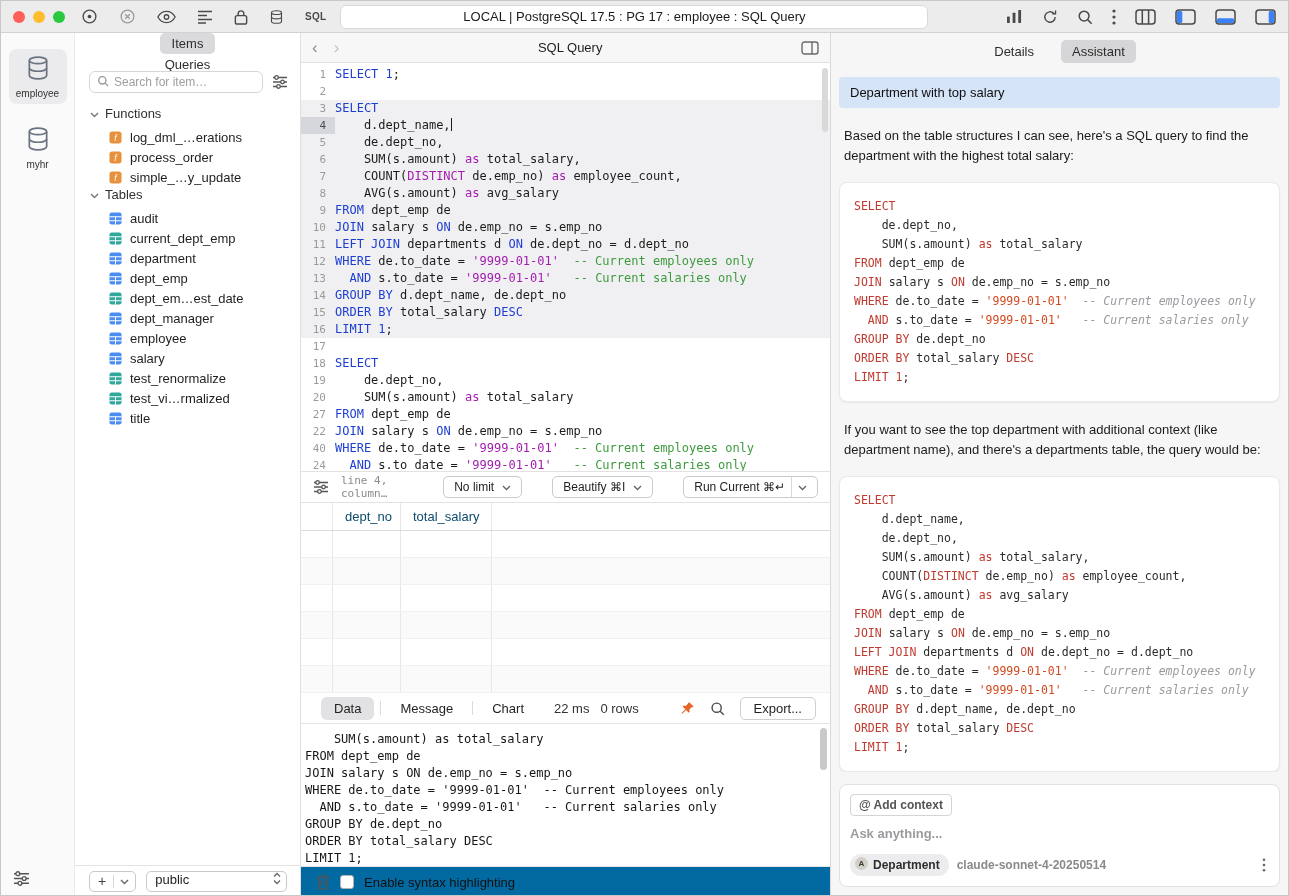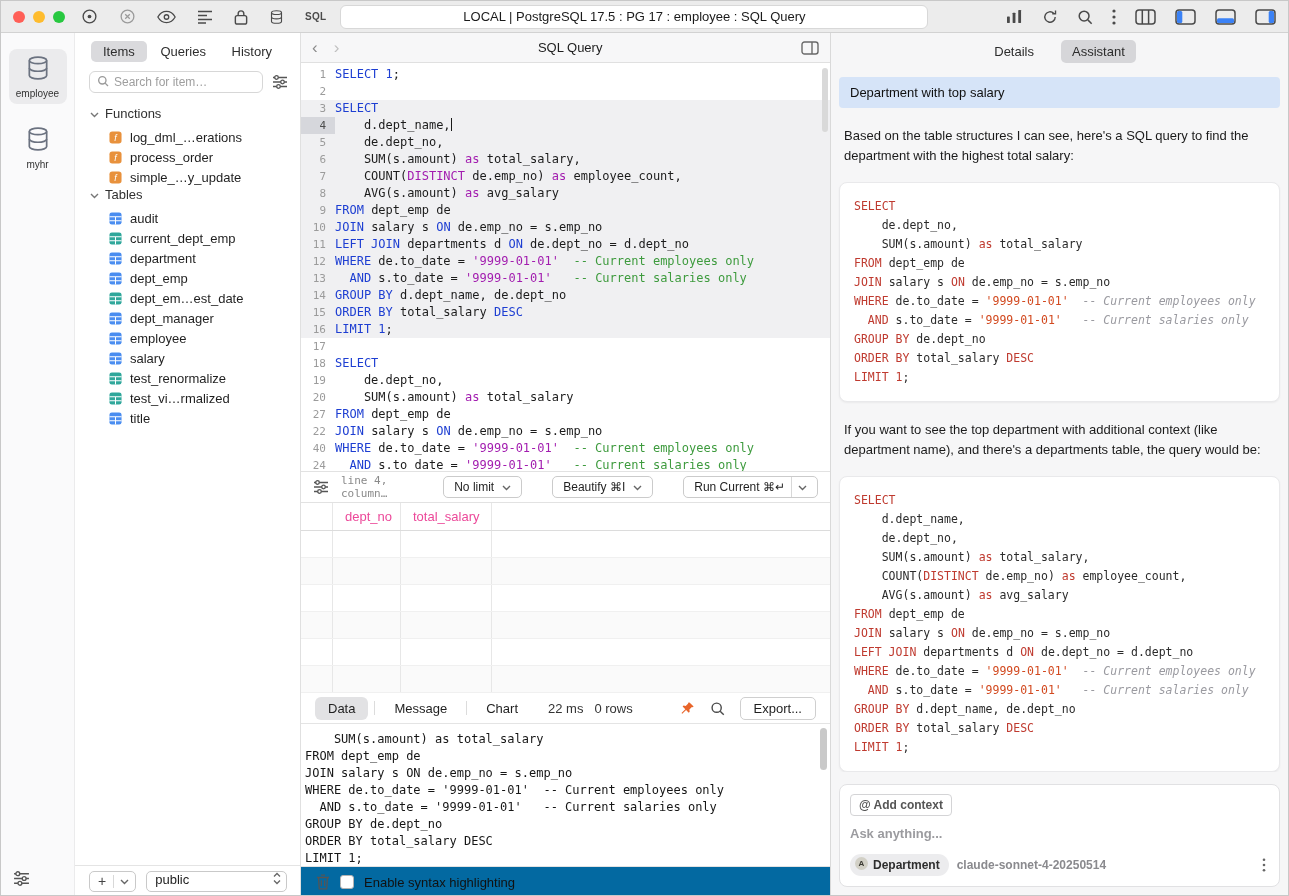--- a/index.html
+++ b/index.html
@@ -22,21 +22,21 @@
 
   
   .rail { width:74px; background:#fafafb; border-right:1px solid #ebebec; display:flex; flex-direction:column; align-items:center; padding-top:16px; }
   .conn { width:58px; padding:6px 0 5px; border-radius:8px; display:flex; flex-direction:column; align-items:center; gap:3px; margin-bottom:16px; }
   .conn.active { background:#ebebed; }
   .conn-label { font-size:10px; color:#333; }
   .rail-bottom { margin-top:auto; margin-bottom:11px; align-self:flex-start; padding-left:12px; }
 
   
   .sidebar { width:226px; background:#fff; border-right:1px solid #e0e0e0; display:flex; flex-direction:column; }
-  .sb-tabs { height:36px; display:flex; align-items:center; justify-content:space-between; padding:0 16px; }
+  .sb-tabs { height:36px; display:flex; align-items:center; justify-content:space-between; padding:0 16px;flex-direction:column; }
   .sb-tab { font-size:13px; color:#2e2e2e; padding:3px 12px; border-radius:5px; cursor:default; }
   .sb-tab.active { background:#dadadd; }
   .sb-search-row { display:flex; align-items:center; gap:9px; padding:2px 12px 8px 14px; }
   .sb-search { flex:1; height:22px; border:1px solid #d7d7d7; border-radius:6px; background:#fff; display:flex; align-items:center; gap:5px; padding:0 7px; }
   .sb-search input { border:none; outline:none; background:transparent; font-size:12px; color:#333; width:100%; font-family:"Liberation Sans",sans-serif; }
   .sb-search input::placeholder { color:#9e9e9e; }
   .sb-tree { flex:1; overflow:hidden; padding-top:5px; }
   .tree-sec { display:flex; align-items:flex-start; gap:6px; height:21px; padding-left:15px; font-size:13px; color:#303030; }
   .tree-item { display:flex; align-items:center; gap:7px; height:20px; padding-left:34px; font-size:13px; color:#1f1f1f; white-space:nowrap; }
   .ti-icon { width:14px; display:flex; align-items:center; }
@@ -65,21 +65,21 @@
   .caret { display:inline-block; width:1.5px; height:13px; background:#1a1a1a; vertical-align:-2px; }
   .ed-scroll { position:absolute; right:2px; top:5px; width:6px; height:64px; background:#d9d9d9; border-radius:3px; }
 
   .ed-status { height:32px; border-top:1px solid #e2e2e2; border-bottom:1px solid #e2e2e2; display:flex; align-items:center; padding:0 12px; gap:12px; background:#fff; }
   .status-pos { font-family:"DejaVu Sans Mono",monospace; font-size:11px; color:#8a8a8a; }
   .ed-status .grow { flex:1; }
   .ctl-btn { height:22px; border:1px solid #cbcbcb; border-radius:5px; background:#fff; display:flex; align-items:center; gap:8px; padding:0 10px; font-size:12px; color:#1f1f1f; white-space:nowrap; }
   .ctl-btn + .ctl-btn { margin-left:18px; }
   .ctl-btn .btn-sep { width:1px; height:20px; background:#d8d8d8; margin:0 -2px; }
 
-  .grid-header { height:28px; display:flex; border-bottom:1px solid #dcdcdc; font-size:13px; color:#ec4899; background:#fff; }
+  .grid-header { height:28px; display:flex; border-bottom:1px solid #dcdcdc; font-size:13px; color:#0c4a6e; background:#fff; }
   .gh-cell, .gr-cell { border-right:1px solid #e7e7e7; display:flex; align-items:center; padding-left:12px; overflow:hidden; }
   .gutter { width:32px; padding-left:0; }
   .col0 { width:68px; } .col1 { width:91px; }
   .gh-fill, .gr-fill { flex:1; }
   .grid-body { height:162px; overflow:hidden; background:#fff; }
   .grid-row { height:27px; display:flex; border-bottom:1px solid #f0f0f0; }
   .grid-row:nth-child(even) { background:#fafafa; }
 
   .res-tabs { height:31px; display:flex; align-items:center; padding:0 14px; border-bottom:1px solid #e4e4e4; background:#fff; }
   .res-tab { font-size:13px; color:#1f1f1f; padding:4px 13px; border-radius:6px; white-space:nowrap; }
@@ -626,21 +626,21 @@
           </div>
           <div class="grid-row">
             <div class="gr-cell gutter"></div>
             <div class="gr-cell col0"></div>
             <div class="gr-cell col1"></div>
             <div class="gr-fill"></div>
           </div>
         </div>
 
       <div class="res-tabs">
-        <div id="res-tab-list" style="display:flex;align-items:center;gap:4px;">
+        <div id="res-tab-list" style="display:flex;align-items:center;gap:4px;margin-left:6px;">
             <div class="res-tab active">Data</div>
             <span class="rt-sep"></span>
             <div class="res-tab">Message</div>
             <span class="rt-sep"></span>
             <div class="res-tab">Chart</div>
           </div>
         <div class="res-status">
           <span>22 ms</span>
           <span>0 rows</span>
         </div>

